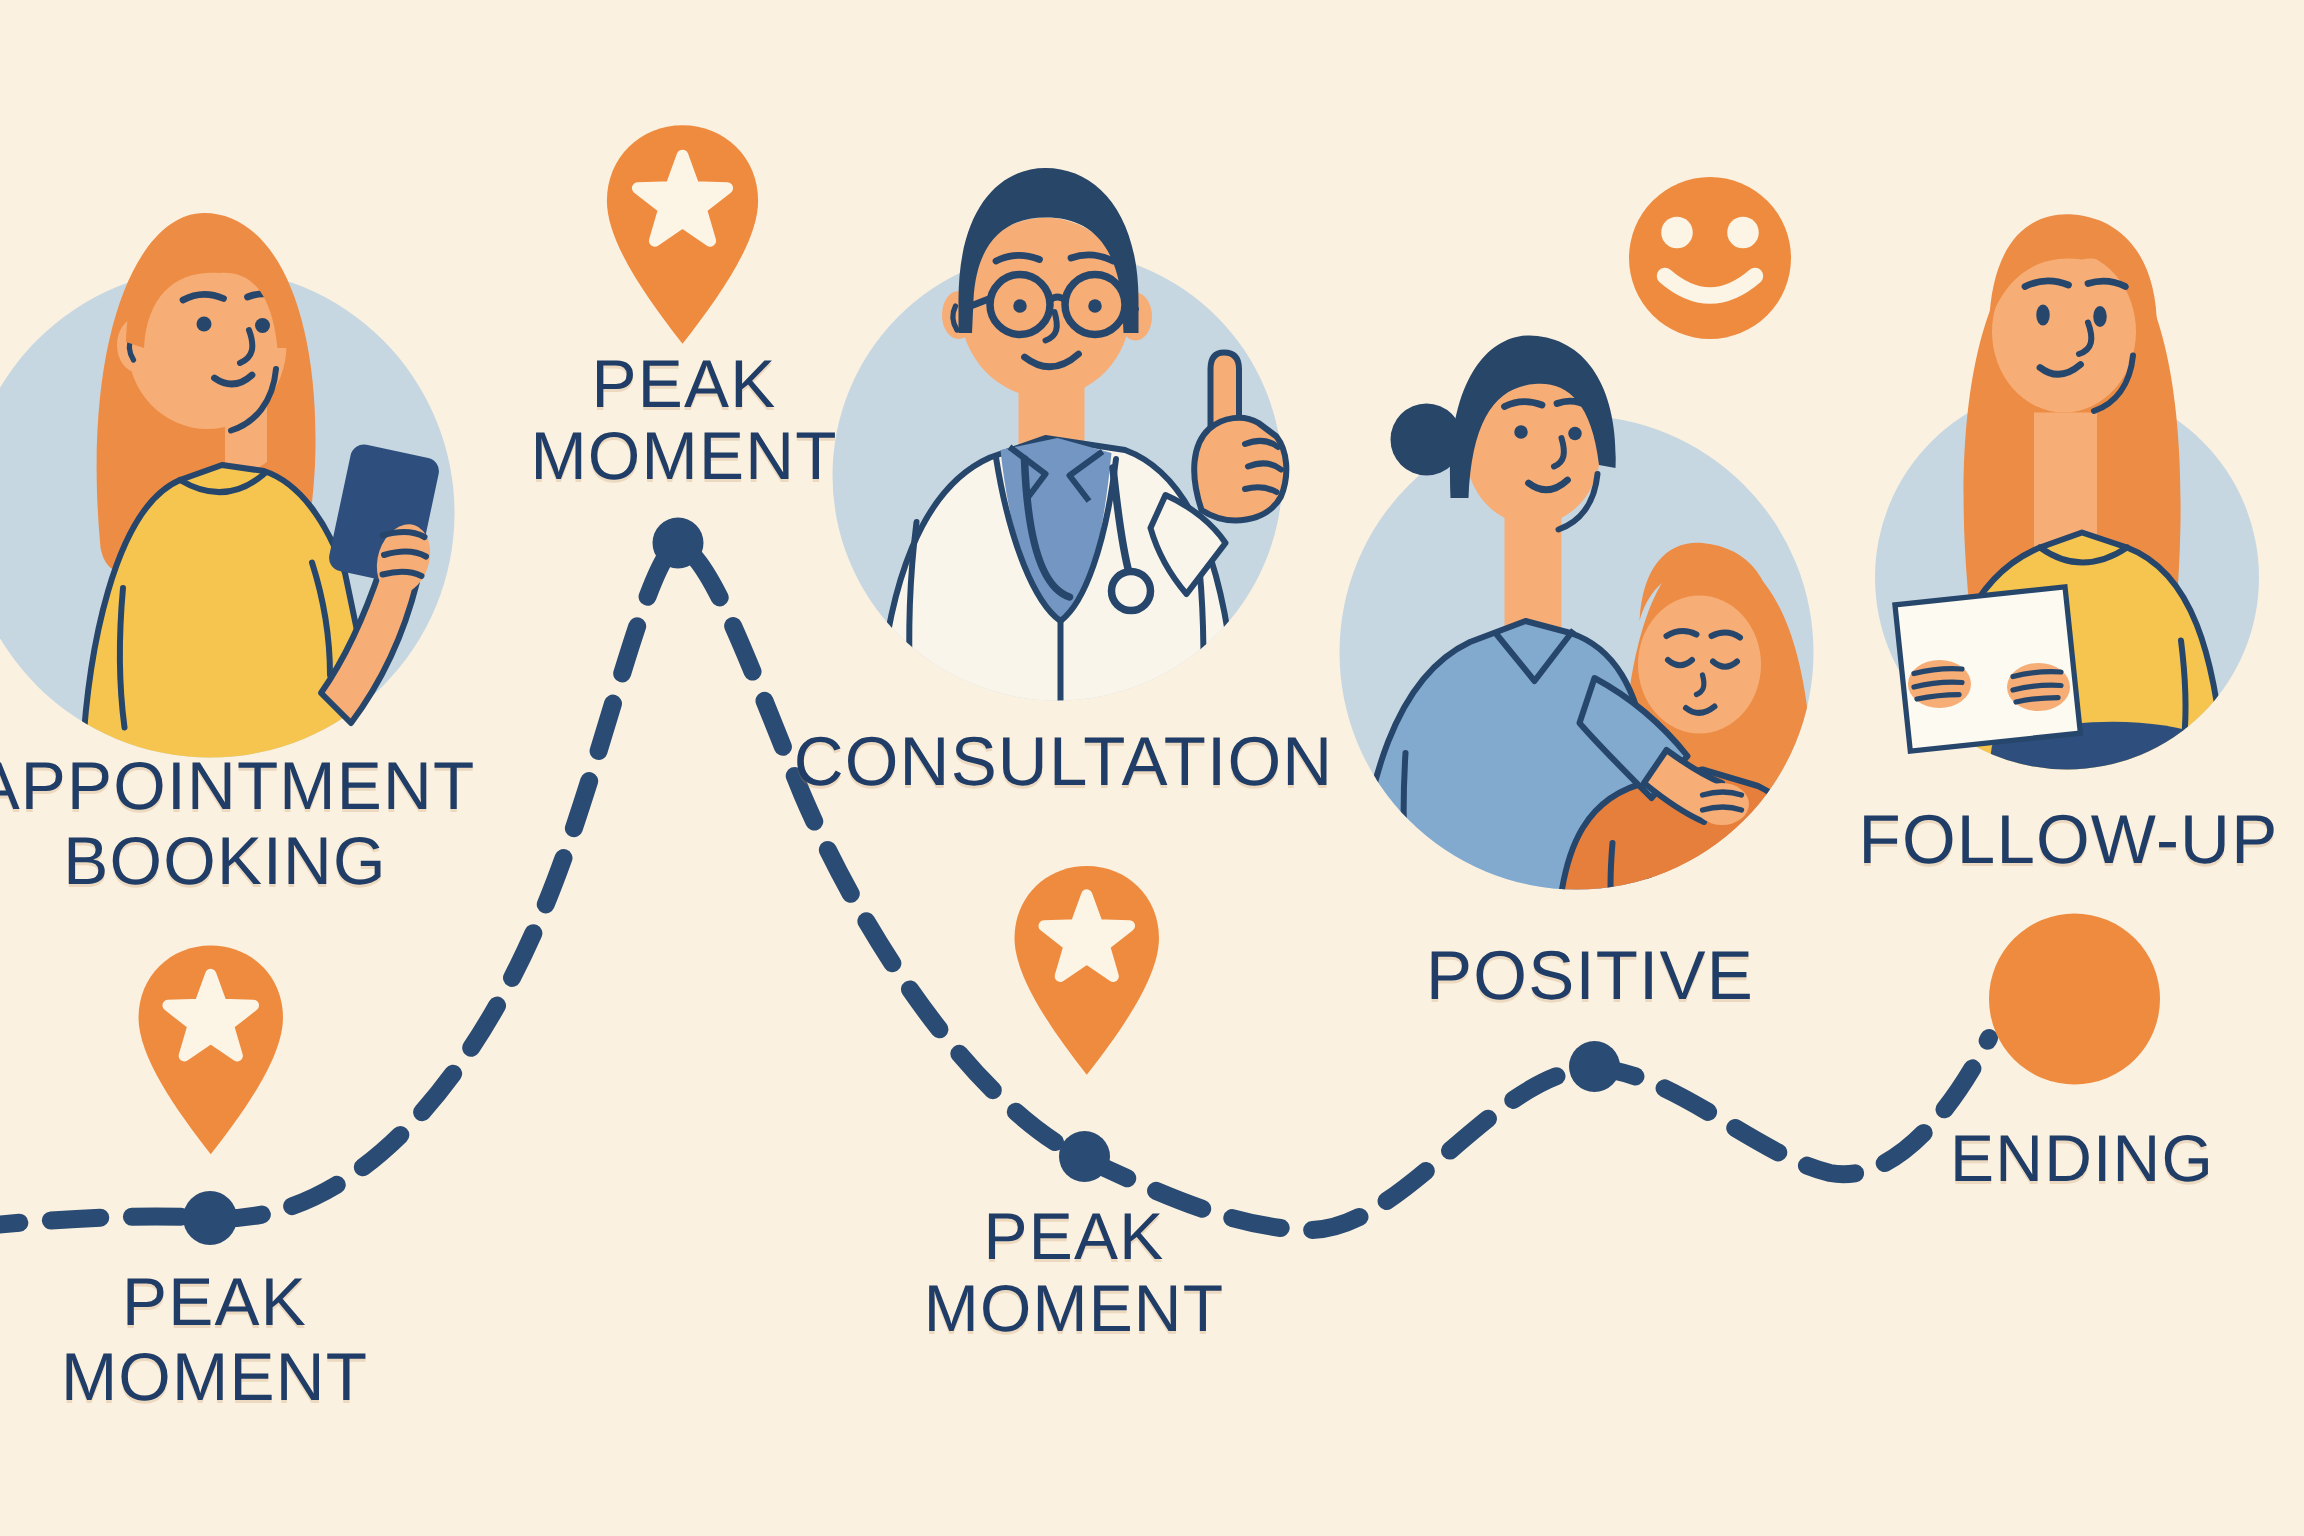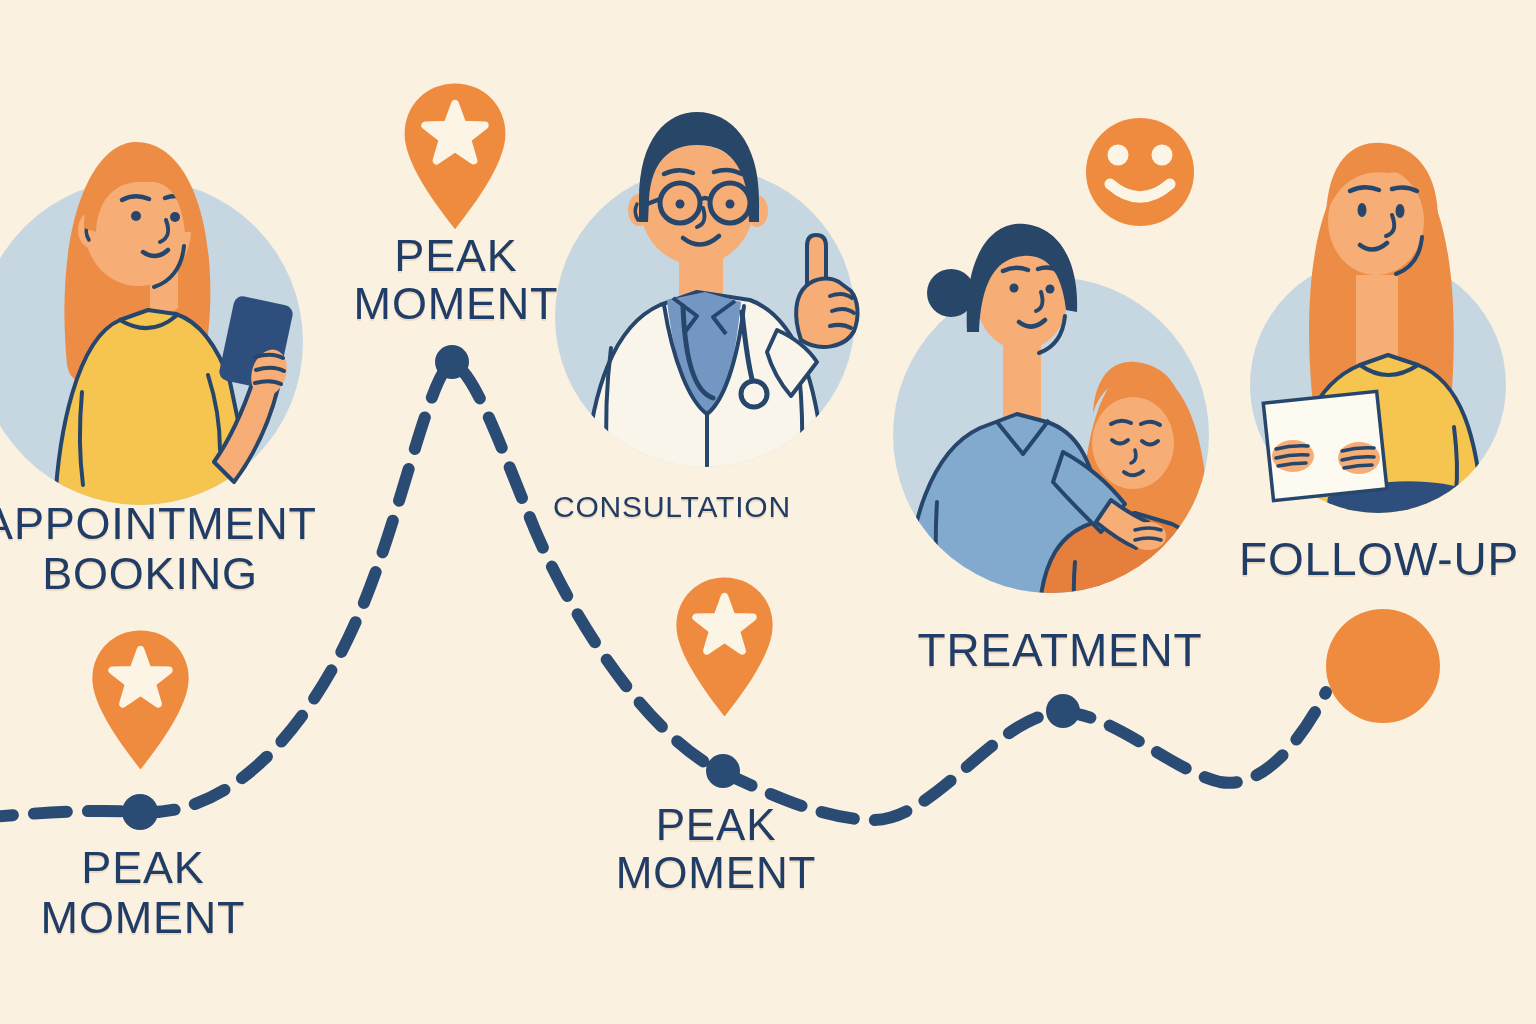--- a/index.html
+++ b/index.html
@@ -259,31 +259,32 @@
 <div class="stage-label" style="left:143px;top:843px;font-size:45px;line-height:50px;">
   <span class="label-line">PEAK</span>
   <span class="label-line">MOMENT</span>
 </div>
 
 <div class="stage-label" style="left:456px;top:232px;font-size:45px;line-height:48px;">
   <span class="label-line">PEAK</span>
   <span class="label-line">MOMENT</span>
 </div>
 
-<div class="stage-label" style="left:672px;top:482px;font-size:30px;line-height:50px;">
+<div class="stage-label" style="left:709px;top:482px;font-size:46px;line-height:50px;">
   <span class="label-line">CONSULTATION</span>
 </div>
 
 <div class="stage-label" style="left:716px;top:801px;font-size:44px;line-height:48px;">
   <span class="label-line">PEAK</span>
   <span class="label-line">MOMENT</span>
 </div>
 
 <div class="stage-label" style="left:1060px;top:625px;font-size:46px;line-height:50px;">
-  <span class="label-line">TREATMENT</span>
+  <span class="label-line">POSITIVE</span>
 </div>
 
 <div class="stage-label" style="left:1379px;top:534px;font-size:46px;line-height:50px;">
   <span class="label-line">FOLLOW-UP</span>
 </div>
 
 <div class="stage-label" style="left:1388px;top:748px;font-size:44px;line-height:49px;">
+  <span class="label-line">ENDING</span>
 </div>
 
 </body></html>

